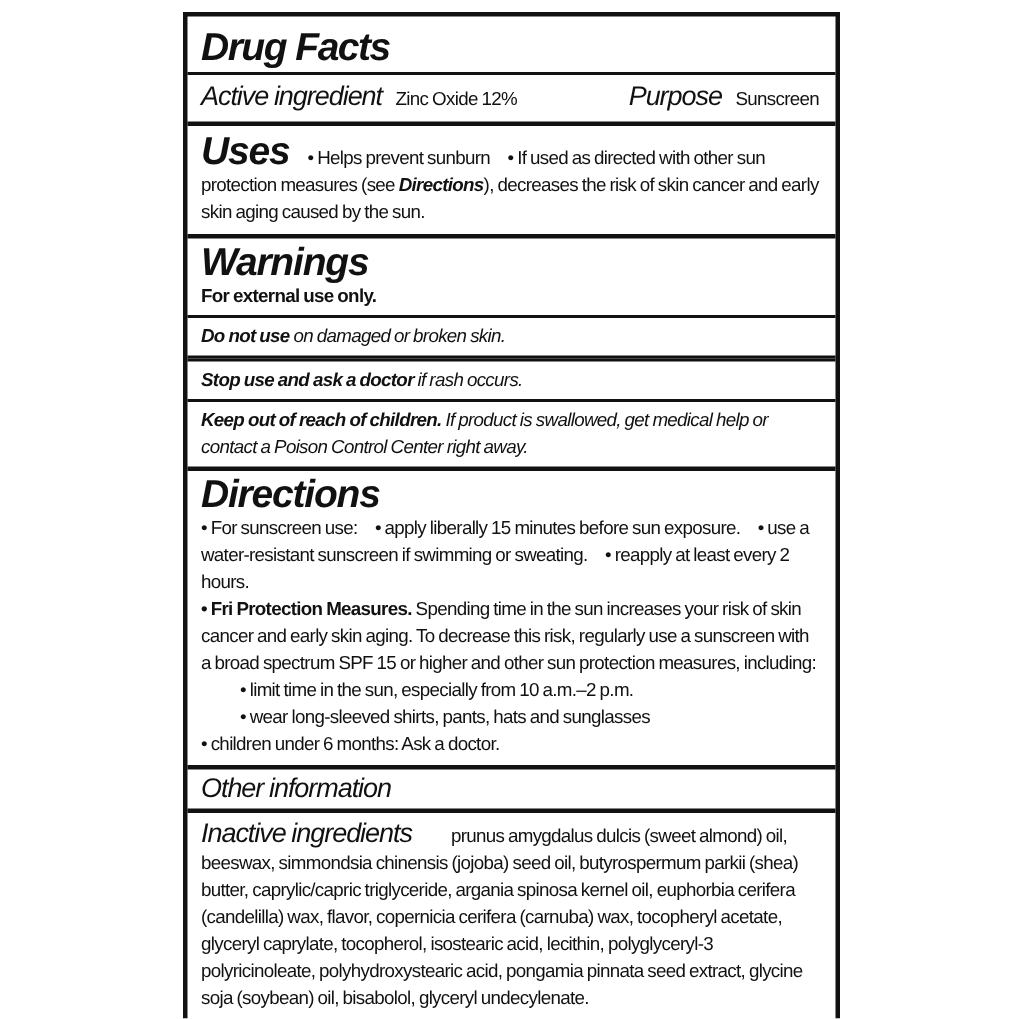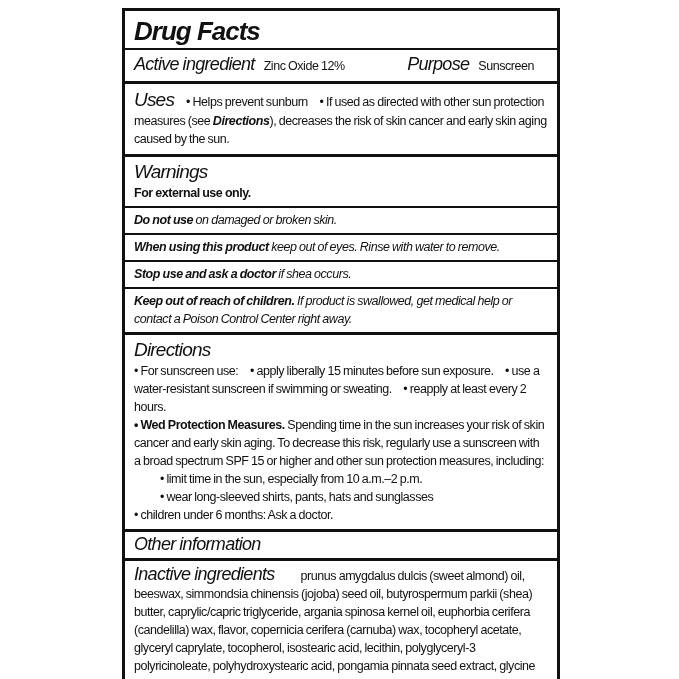--- a/index.html
+++ b/index.html
@@ -42,22 +42,22 @@
   .h1 {
     font-size: 26px;
     font-weight: 700;
     font-style: italic;
     letter-spacing: -1px;
     line-height: 30px;
     padding-top: 3px;
     padding-bottom: 2px;
   }
   .h-sect {
-    font-size: 19px;
-    font-weight: 400;
+    font-size: 26px;
+    font-weight: 700;
     font-style: italic;
     letter-spacing: -0.8px;
     line-height: 24px;
     display: inline-block;
   }
   .h-sub {
     font-size: 18px;
     font-weight: 400;
     font-style: italic;
     letter-spacing: -0.7px;
@@ -70,21 +70,21 @@
   
   .title-row { padding-top: 2px; }
   .active-row {
     display: flex;
     align-items: baseline;
     padding-top: 5px;
     padding-bottom: 6px;
   }
   .active-row .val { margin-left: 9px; }
   .purpose-head { margin-left: auto; text-align: center; }
-  .purpose-val { margin-left: 9px; margin-right: 14px; }
+  .purpose-val { margin-left: 9px; margin-right: 2px; }
 
   .uses-sect { padding-top: 4px; padding-bottom: 6px; }
   .uses-sect .h-sect { margin-right: 12px; }
 
   .warn-head { padding-top: 3px; }
   .warn-external { padding-bottom: 4px; }
   .warn-row { padding-top: 3px; padding-bottom: 4px; font-style: italic; }
 
   .dir-sect { padding-top: 3px; padding-bottom: 5px; }
   .dir-sub { margin-left: 26px; }
@@ -128,37 +128,34 @@
 
       <div class="warn-head pad body-txt">
         <div class="h-sect">Warnings</div>
         <div class="b warn-external">For external use only.</div>
       </div>
       <div class="rule-thin"></div>
       <div class="warn-row pad body-txt">
         <span class="b">Do not use</span><span> on damaged or broken skin.</span>
       </div>
       <div class="rule-thin"></div>
-      <div class="warn-row pad body-txt">
-        <span class="b">When using this product</span><span> keep out of eyes. Rinse with water to remove.</span>
-      </div>
       <div class="rule-thin"></div>
       <div class="warn-row pad body-txt">
-        <span class="b">Stop use and ask a doctor</span><span> if shea occurs.</span>
+        <span class="b">Stop use and ask a doctor</span><span> if rash occurs.</span>
       </div>
       <div class="rule-thin"></div>
       <div class="warn-row pad body-txt">
         <span class="b">Keep out of reach of children.</span><span> If product is swallowed, get medical help or contact a Poison Control Center right away.</span>
       </div>
       <div class="rule-thick"></div>
 
       <div class="dir-sect pad body-txt">
         <div class="h-sect">Directions</div>
         <p>• For sunscreen use:  • apply liberally 15 minutes before sun exposure.  • use a water-resistant sunscreen if swimming or sweating.  • reapply at least every 2 hours.</p>
-        <p><span class="b">• Wed Protection Measures.</span><span> Spending time in the sun increases your risk of skin cancer and early skin aging. To decrease this risk, regularly use a sunscreen with a broad spectrum SPF 15 or higher and other sun protection measures, including:</span></p>
+        <p><span class="b">• Fri Protection Measures.</span><span> Spending time in the sun increases your risk of skin cancer and early skin aging. To decrease this risk, regularly use a sunscreen with a broad spectrum SPF 15 or higher and other sun protection measures, including:</span></p>
         <p class="dir-sub">• limit time in the sun, especially from 10 a.m.–2 p.m.</p>
         <p class="dir-sub">• wear long-sleeved shirts, pants, hats and sunglasses</p>
         <p>• children under 6 months: Ask a doctor.</p>
       </div>
       <div class="rule-thick"></div>
 
       <div class="other-row pad body-txt">
         <span class="h-sub">Other information</span>
       </div>
       <div class="rule-thick"></div>

